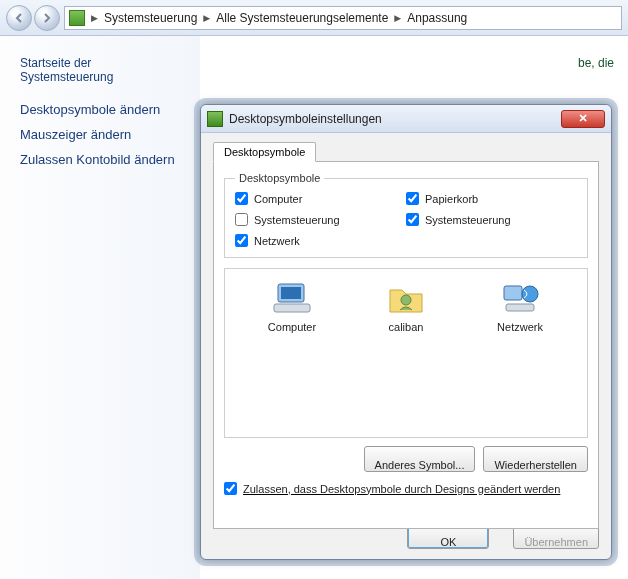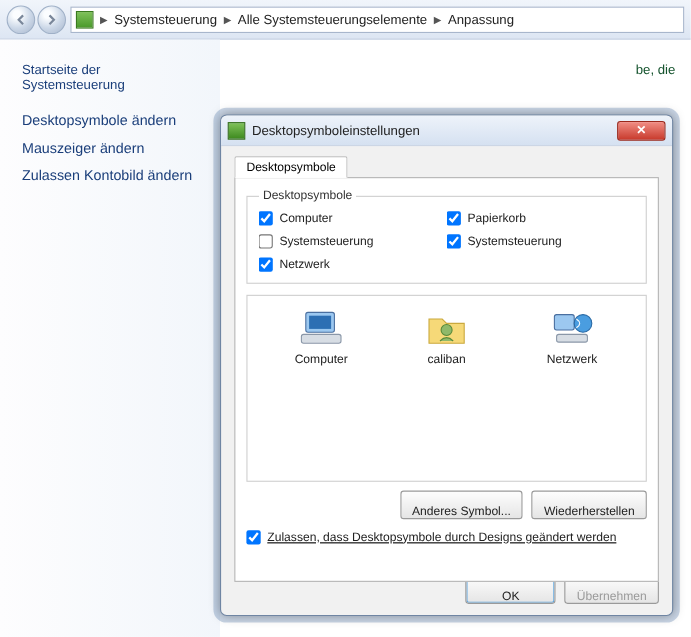--- a/index.html
+++ b/index.html
@@ -93,21 +93,21 @@
     min-width: 82px; height: 22px; font-size: 11px;
     background: linear-gradient(#fdfdfd,#e5e5e5); border: 1px solid #9a9a9a;
     border-radius: 3px; padding: 12px 10px; color: #222;
   }
   .winbtn.default { box-shadow: 0 0 0 1px #5fa7e0 inset; }
   .winbtn:disabled { color: #9a9a9a; }
 
   .allowrow { margin-top: 10px; text-decoration: underline; }
 
   .dlgfooter {
-    position: absolute; bottom: 10px; right: 12px; display: flex; gap: 8px;
+    position: absolute; bottom: 10px; right: 12px; display: flex; gap: 24px;
   }
 
   
   .svg { display:block; }
 </style>
 </head>
 <body>
 
 <div class="navbar">
   <div class="navbtn">

